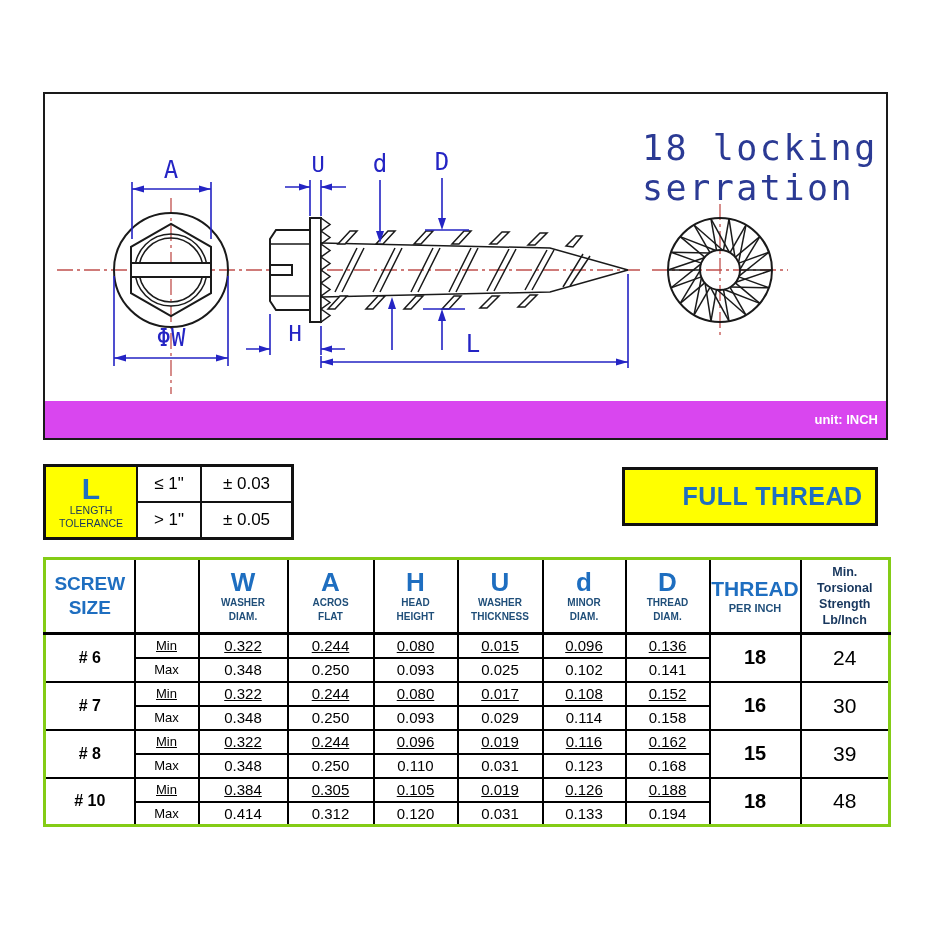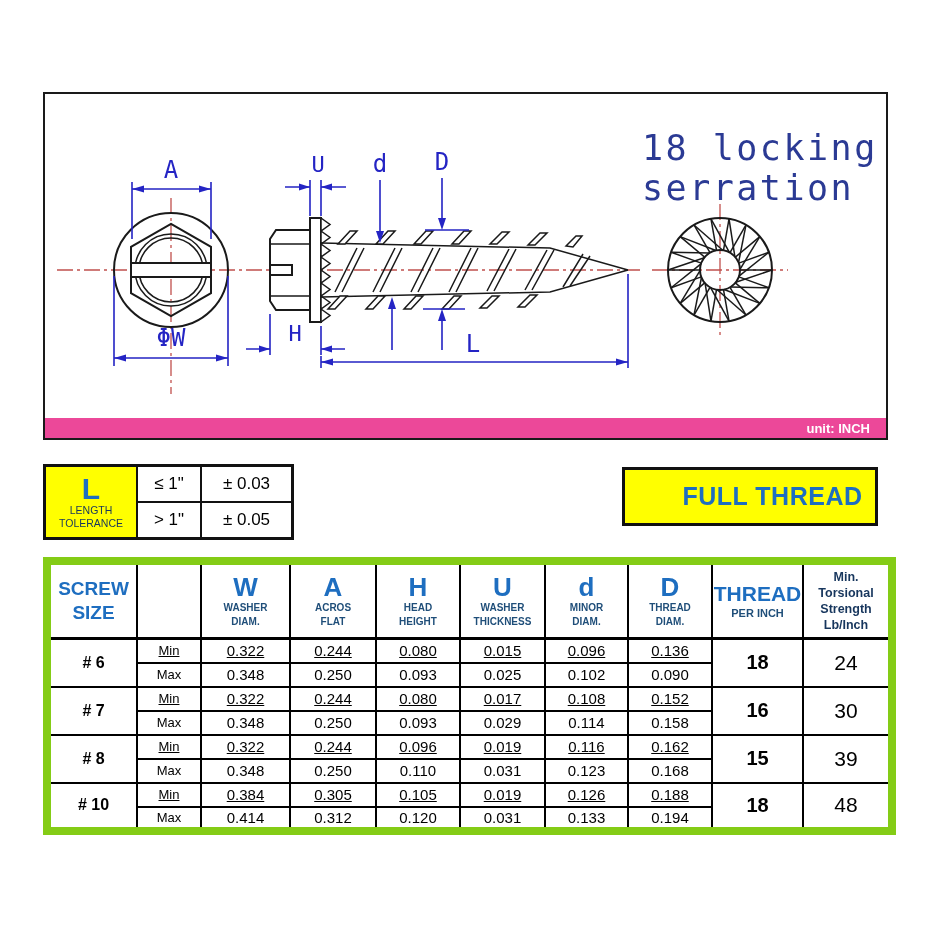--- a/index.html
+++ b/index.html
@@ -3,23 +3,23 @@
 <meta charset="utf-8">
 <style>
   html,body { margin:0; padding:0; background:#fff; }
   #page { position:relative; width:925px; height:925px; background:#ffffff;
           font-family:"Liberation Sans", sans-serif; overflow:hidden; }
 
   
   #drawing-box { position:absolute; left:43px; top:92px; width:845px; height:348px;
                  border:2px solid #1a1a1a; box-sizing:border-box; background:#fff; }
   #drawing-svg { display:block; width:841px; height:321px; }
-  #unit-bar { position:absolute; left:0; bottom:0; width:100%; height:20px; background:#ec4899;
+  #unit-bar { position:absolute; left:0; bottom:0; width:100%; height:37px; background:#d946ef;
               display:flex; align-items:center; justify-content:flex-end; box-sizing:border-box;
-              padding-right:16px; }
+              padding-right:8px; }
   #unit-bar span { color:#fff; font-size:13px; font-weight:bold; }
 
   .outline  { fill:none; stroke:#1a1a1a; stroke-width:2; }
   .outline2 { fill:none; stroke:#1a1a1a; stroke-width:1.5; }
   .wfill    { fill:#ffffff; stroke:#1a1a1a; stroke-width:2; }
   .wfill2   { fill:#ffffff; stroke:#1a1a1a; stroke-width:1.5; }
   .dim      { stroke:#2424C4; stroke-width:1.6; fill:none; }
   .dimarrow { fill:#2424C4; stroke:none; }
   .dim-label{ font-family:"DejaVu Sans Mono", monospace; font-size:24px; fill:#2424C4; }
   .dim-label-sm{ font-family:"DejaVu Sans Mono", monospace; font-size:22px; fill:#2424C4; }
@@ -41,21 +41,21 @@
                  background:#FFFF00; border:3px solid #111; box-sizing:border-box;
                  display:flex; align-items:center; justify-content:center;padding-left:45px; }
   #full-thread span { color:#1E6EC0; font-size:25px; font-weight:bold; letter-spacing:.5px; }
 
   
   #spec-table { position:absolute; left:43px; top:557px; border-collapse:collapse;
                 table-layout:fixed; width:845px; }
   #spec-table th, #spec-table td { border:2px solid #000; text-align:center; vertical-align:middle;
                                    padding:0; background:#fff; overflow:hidden; }
   #spec-table thead th { height:72px; border-bottom:3px solid #000; }
-  #spec-table { border:8px solid #84cc16; }
+  #spec-table { border:3px solid #84cc16; }
   th.dim-head, th.thread-head, th.strength-head { background:#FFFF00; }
   .screw-size-line { color:#1E6EC0; font-size:19px; font-weight:bold; line-height:1.25; }
   .dim-letter { color:#1E6EC0; font-size:26px; font-weight:bold; line-height:1.05; }
   .dim-sub { color:#1F4E79; font-size:10px; font-weight:bold; line-height:1.35; }
   .thread-main { color:#1E6EC0; font-size:21px; font-weight:bold; line-height:1.2; }
   .thread-sub { color:#1F4E79; font-size:11px; font-weight:bold; line-height:1.3; }
   .strength-line { color:#17365D; font-size:12.5px; line-height:1.3; }
   .strength-line.b { font-weight:bold; }
   #spec-table tbody tr { height:24px; }
   td.size-cell { font-size:16px; font-weight:bold; color:#000; }
@@ -318,21 +318,21 @@
           <td class="thread-val-cell" rowspan="2">18</td>
           <td class="strength-val-cell" rowspan="2">24</td>
         </tr>
         <tr class="rmax">
           <td class="minmax-cell">Max</td>
           <td class="val-cell">0.348</td>
           <td class="val-cell">0.250</td>
           <td class="val-cell">0.093</td>
           <td class="val-cell">0.025</td>
           <td class="val-cell">0.102</td>
-          <td class="val-cell">0.090</td>
+          <td class="val-cell">0.141</td>
         </tr>
         <tr class="rmin block-start">
           <td class="size-cell" rowspan="2"># 7</td>
           <td class="minmax-cell">Min</td>
           <td class="val-cell">0.322</td>
           <td class="val-cell">0.244</td>
           <td class="val-cell">0.080</td>
           <td class="val-cell">0.017</td>
           <td class="val-cell">0.108</td>
           <td class="val-cell">0.152</td>

